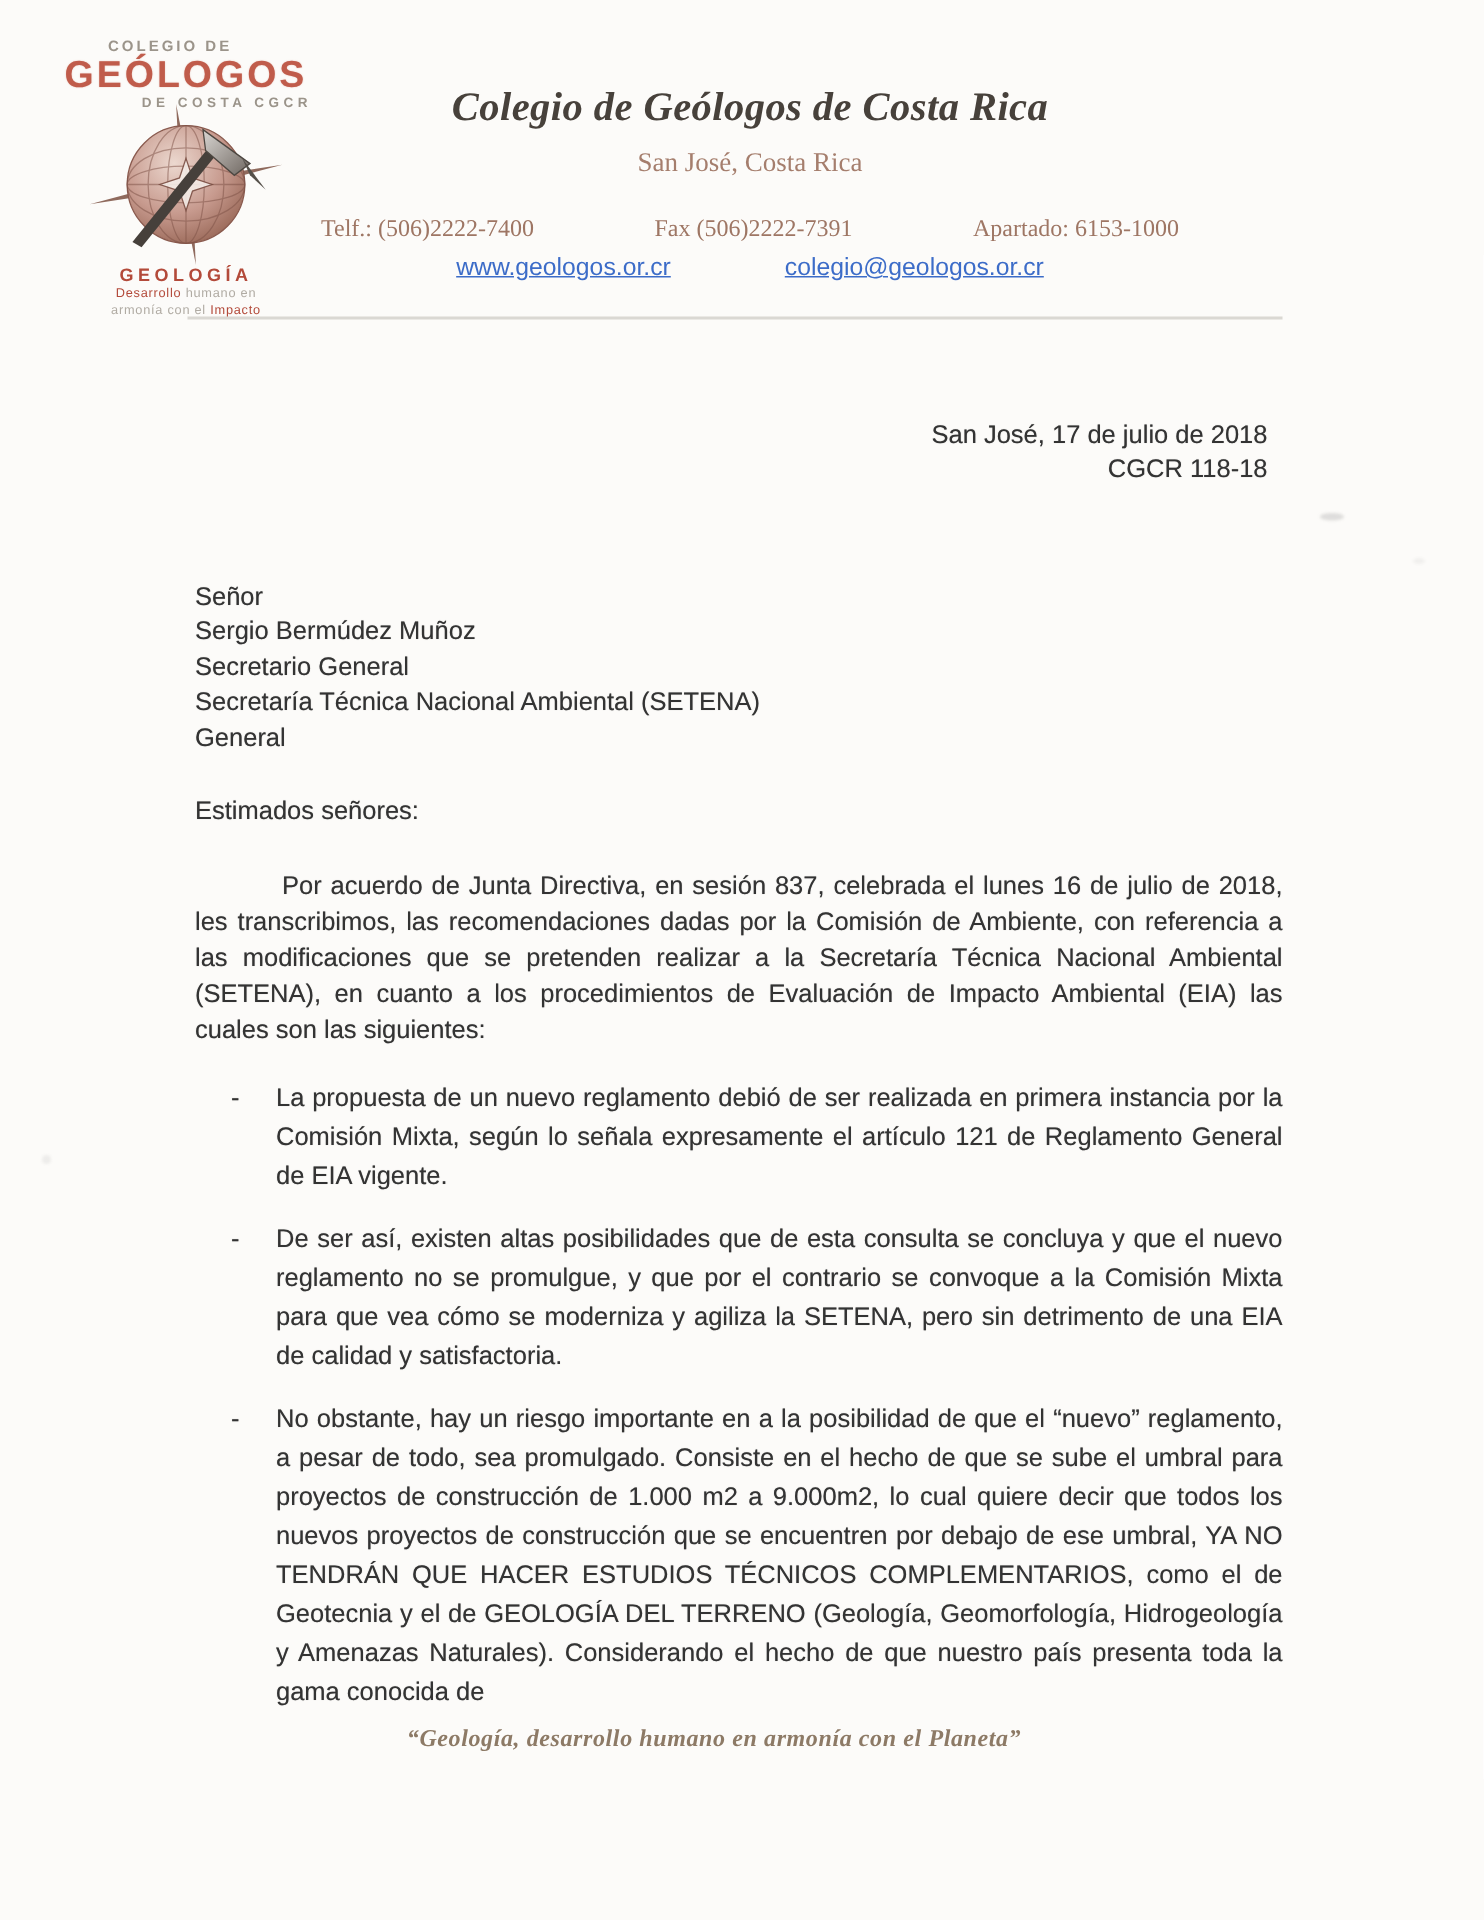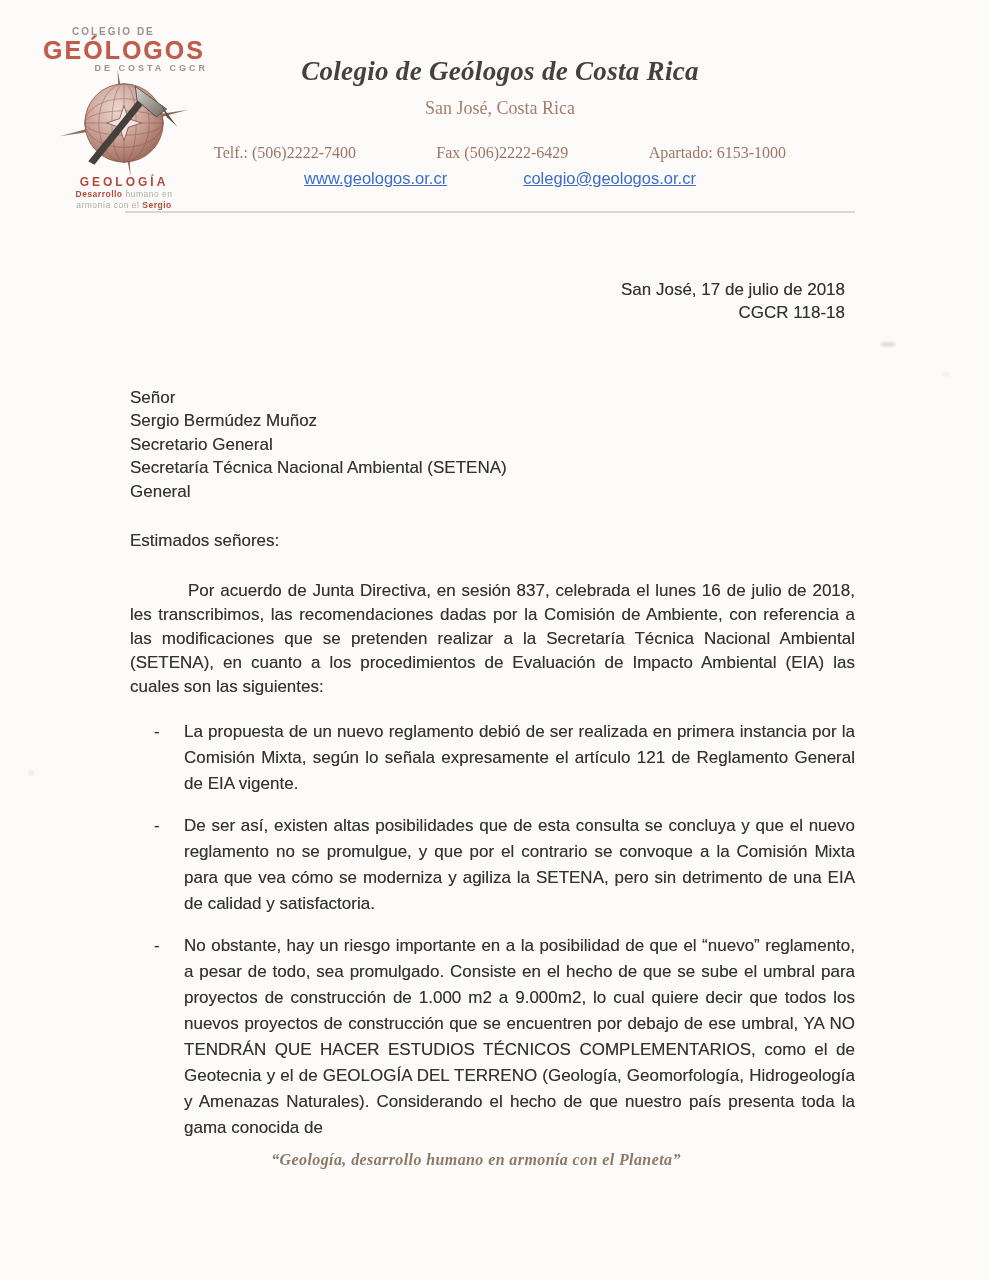--- a/index.html
+++ b/index.html
@@ -26,21 +26,21 @@
     font-family: "Liberation Sans", sans-serif;
     font-size: 25px; font-weight: bold; letter-spacing: 2px; color: #c05c4b;
     line-height: 26px; text-shadow: 0 0 1px rgba(192,92,75,0.4);
   }
   .logo-line-sub { text-align: right; padding-right: 10px; letter-spacing: 3px; font-size: 9px; }
   .globe-wrap { width: 132px; margin: -4px auto 0; }
   .tagline-title {
     font-size: 12px; font-weight: bold; letter-spacing: 3px; color: #b34a3a; margin-top: -6px;
   }
   .tagline-line { font-size: 8.5px; color: #b0aba3; line-height: 11px; letter-spacing: 0.5px; }
-  .tagline-bold { color: #b34a3a; font-weight: bold; }
+  .tagline-bold { color: #b34a3a; font-weight: normal; }
 
   
   .header-center { position: absolute; left: 200px; top: 56px; width: 600px; text-align: center; }
   .org-name {
     font-family: "Liberation Serif", serif;
     font-size: 27px; font-weight: 600; color: #47413b; letter-spacing: 0.3px; font-style: italic;
   }
   .org-location {
     font-family: "Liberation Serif", serif;
     font-size: 18px; color: #a57e6d; margin-top: 11px;
@@ -143,29 +143,29 @@
 
         <polygon points="34,106 41,110 104,32 97,28" fill="#46403b"></polygon>
 
         <polygon points="88,20 124,46 112,55 90,36" fill="url(#hh)" stroke="#4d4741" stroke-width="1"></polygon>
         <polygon points="118,42 136,66 124,55" fill="#55504a"></polygon>
       </svg>
     </div>
 
     <div class="tagline-title">GEOLOGÍA</div>
     <div class="tagline-line"><span class="tagline-bold">Desarrollo</span><span> humano en</span></div>
-    <div class="tagline-line"><span>armonía con el </span><span class="tagline-bold">Sergio</span></div>
+    <div class="tagline-line"><span>armonía con el </span><span class="tagline-bold">Impacto</span></div>
   </div>
 
   <div class="header-center">
     <div class="org-name">Colegio de Geólogos de Costa Rica</div>
     <div class="org-location">San José, Costa Rica</div>
     <div class="contact-row">
       <span>Telf.: (506)2222-7400</span>
-      <span>Fax (506)2222-6429</span>
+      <span>Fax (506)2222-7391</span>
       <span>Apartado: 6153-1000</span>
     </div>
     <div class="links-row">
       <a>www.geologos.or.cr</a>
       <a>colegio@geologos.or.cr</a>
     </div>
   </div>
 
   <div class="divider"></div>
 

